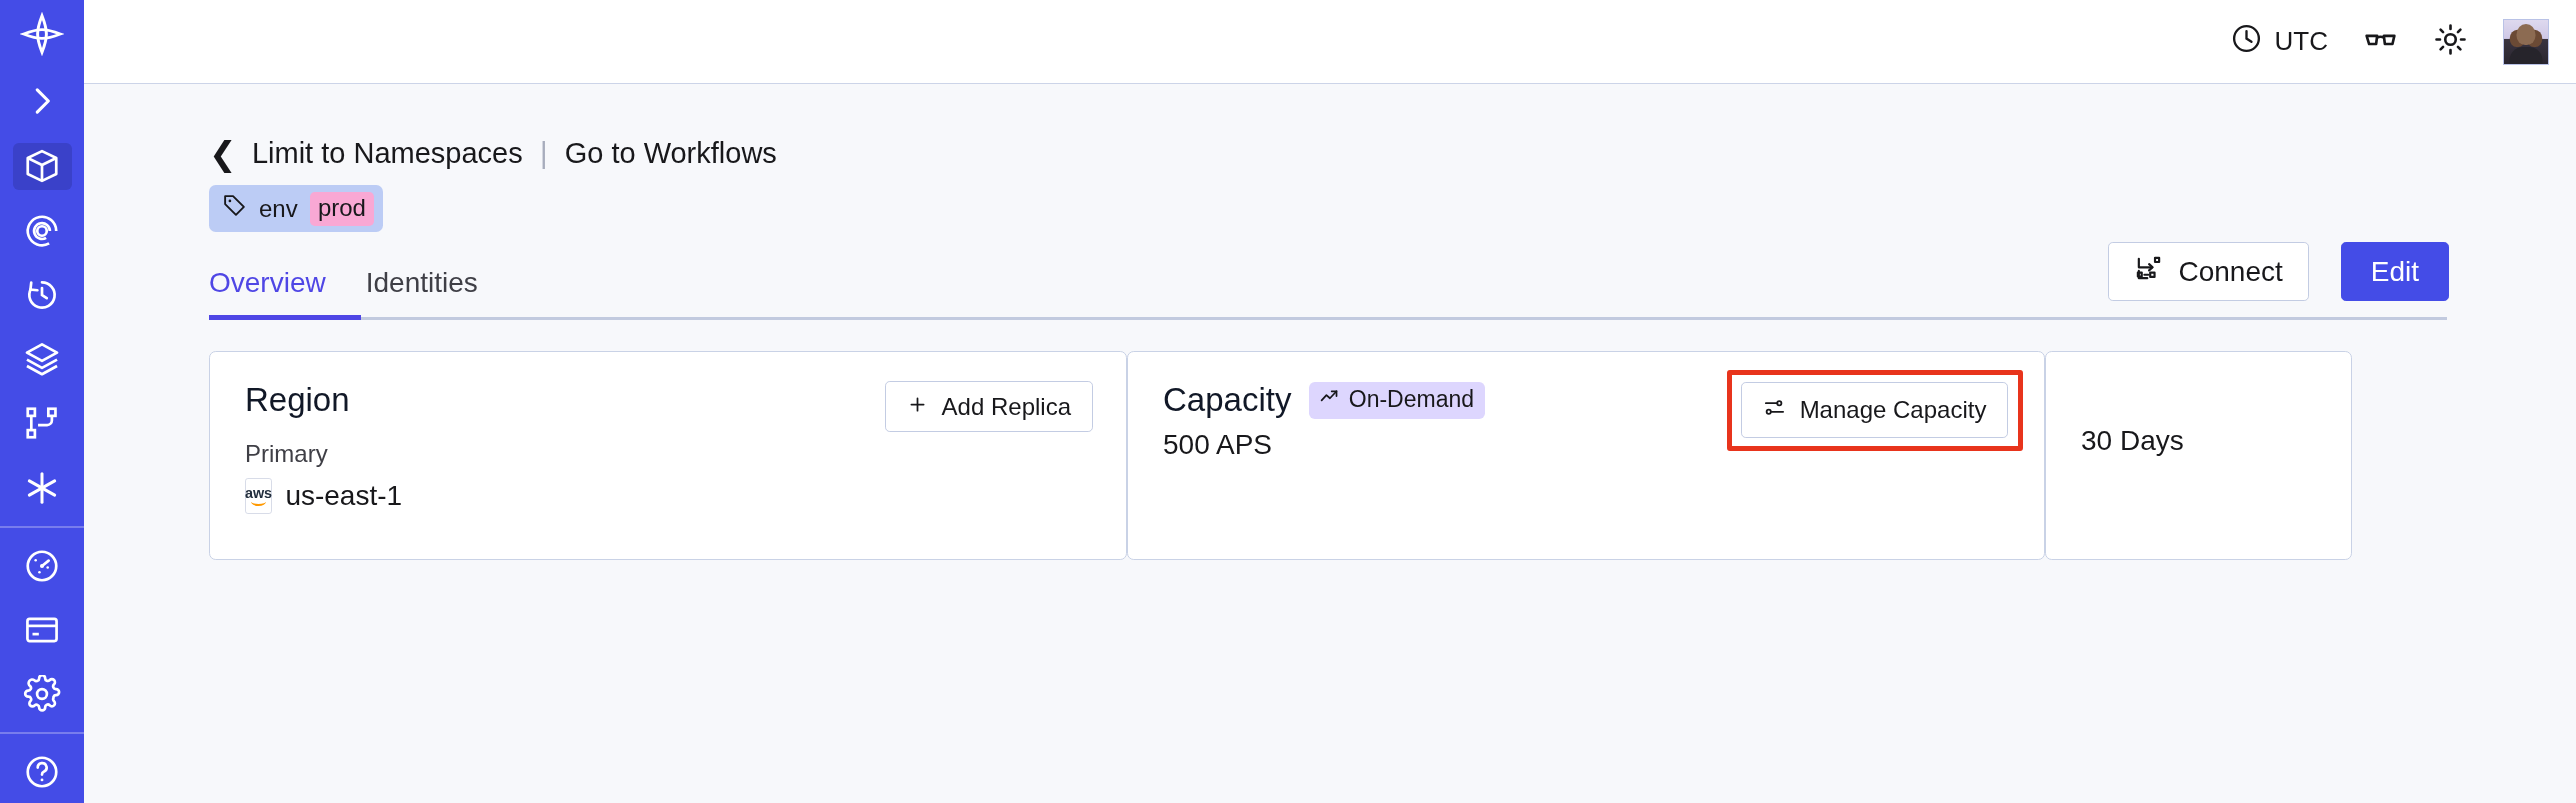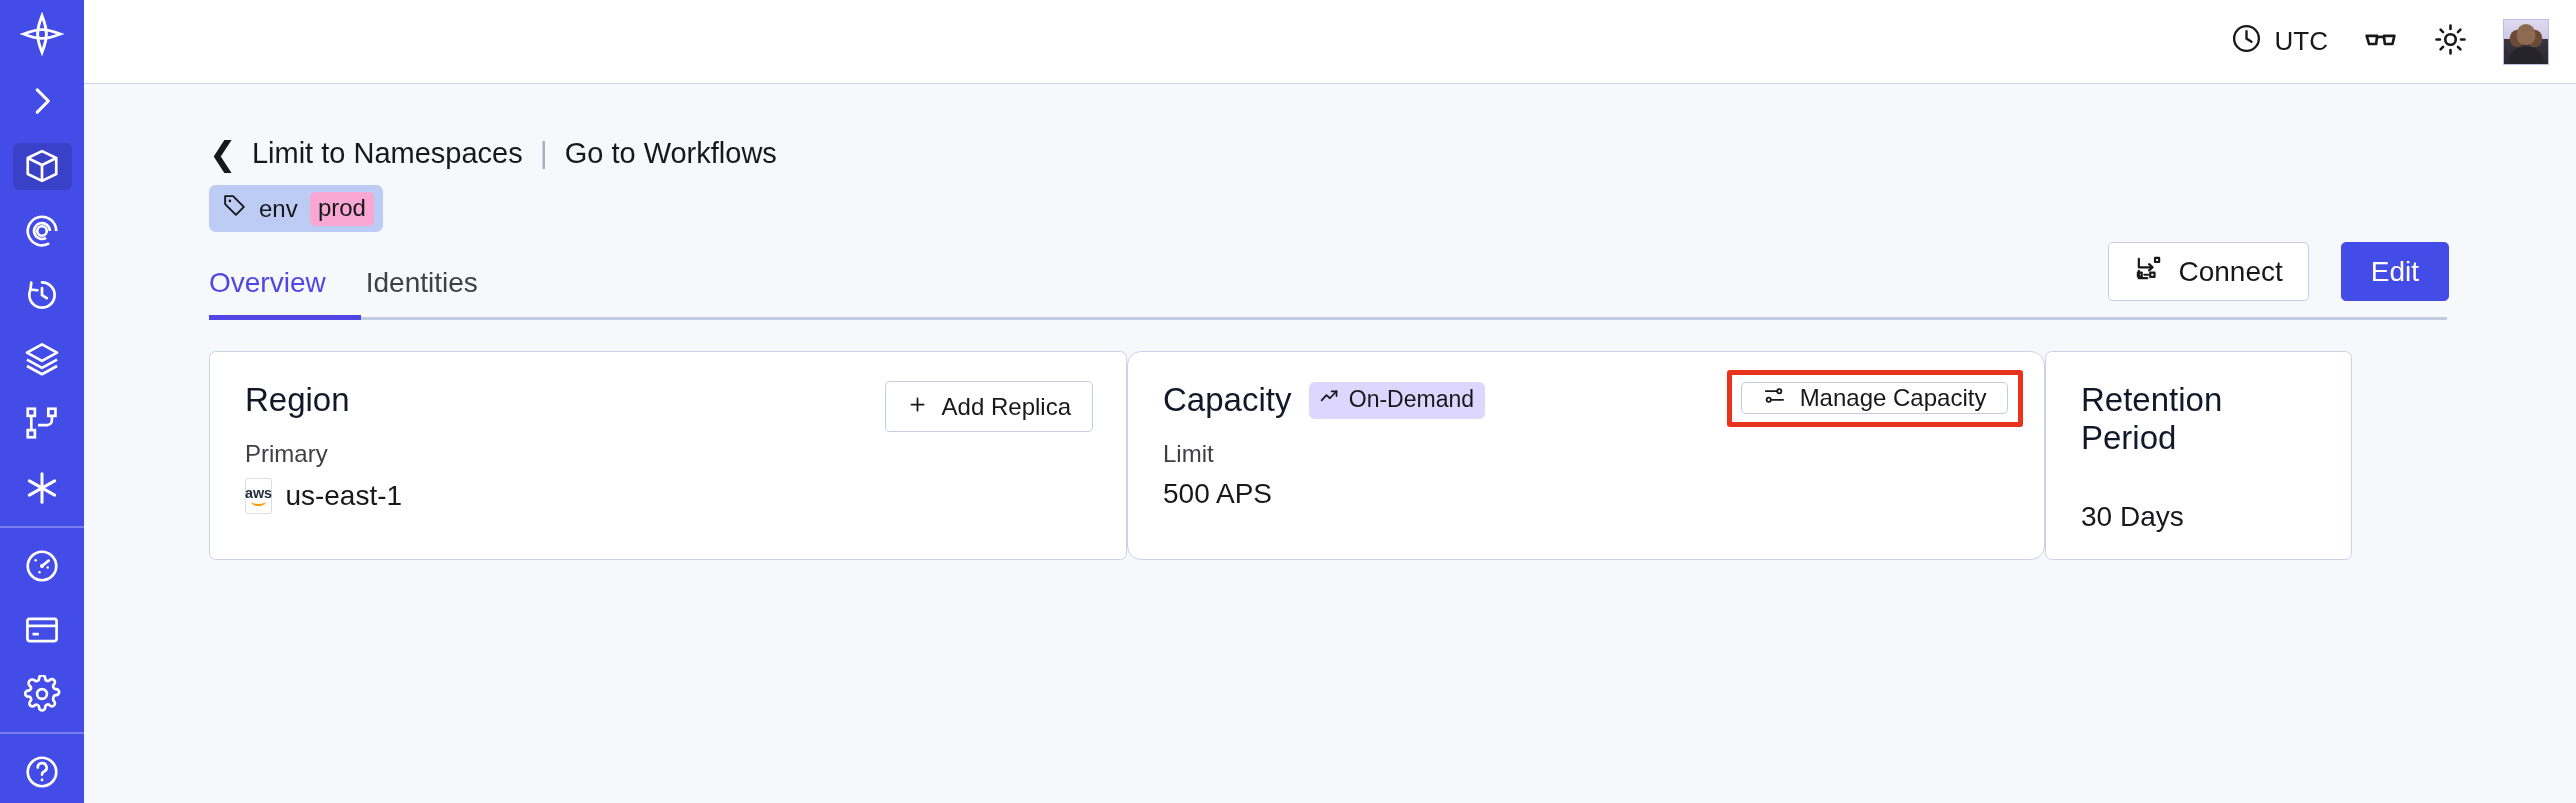--- a/index.html
+++ b/index.html
@@ -162,21 +162,21 @@
     display: flex; 
     align-items: flex-start;
   }
   .card {
     background: #fff; border: 1.9px solid #c9d2e6;
     border-radius: 6.7px;
     height: 209px; padding: 29px 33px 0 35px;
     position: relative; flex: none;
   }
   .card-region { width: 918px; }
-  .card-capacity { width: 918px; border-radius: 14px; }
+  .card-capacity { width: 918px; }
   .card-retention { width: 307px; }
   .card-title-row { display: flex; align-items: center; gap: 17.3px; }
   .card-title { font-size: 33px; color: #111827; font-weight: 400; }
   .badge-ondemand {
     display: inline-flex; align-items: center; gap: 8.6px;
     background: #ddd6fe; color: #18181b;
     border-radius: 5.8px; padding: 3.8px 10.5px 5.8px;
     font-size: 23px;
   }
   .card-label { font-size: 24px; color: #3f3f46; margin-top: 21px; }
@@ -208,21 +208,21 @@
     gap: 13.4px; cursor: pointer;
     background: #fff; border: 1.9px solid #c3cce3; border-radius: 4.8px;
     height: 51px; padding: 0 21px;
     font-size: 24px; color: #18181b;
   }
   .annot-box {
     position: absolute; right: 21px; top: 17.3px;
     border: 5.8px solid #e8341c; border-radius: 2.9px;
     padding: 7.7px 9.6px;
   }
-  .annot-box .btn-card { height: 32px; }
+  .annot-box .btn-card { height: 56px; }
 </style>
 </head>
 <body>
 
 <div id="app">
 
   <nav class="sidebar">
     <div class="sb-logo">
       <span class="sb-icon">
         <svg width="44" height="44" viewBox="0 0 24 24" fill="none" stroke="#fff" stroke-width="1.6">
@@ -448,28 +448,24 @@
                 <svg width="23" height="23" viewBox="0 0 24 24" fill="none" stroke="#18181b" stroke-width="1.9" stroke-linecap="round">
                     <path d="M3 7.5h12"></path>
                     <path d="M9 16.5h12"></path>
                     <circle cx="17" cy="7.5" r="2.2"></circle>
                     <circle cx="6" cy="16.5" r="2.2"></circle>
                   </svg>
               </span>
               <span>Manage Capacity</span>
             </button>
           </div>
-          <div class="card-label">Limit</div>
           <div class="card-value">500 APS</div>
         </section>
 
         <section class="card card-retention">
-          <div class="card-title-row">
-            <span class="card-title">Retention Period</span>
-          </div>
           <div class="retention-value">30 Days</div>
         </section>
 
       </div>
     </div>
 
     <div class="title-actions">
       <button class="btn btn-connect">
         <span>
           <svg width="29" height="29" viewBox="0 0 24 24" fill="none" stroke="#18181b" stroke-width="1.8" stroke-linecap="round" stroke-linejoin="round">

